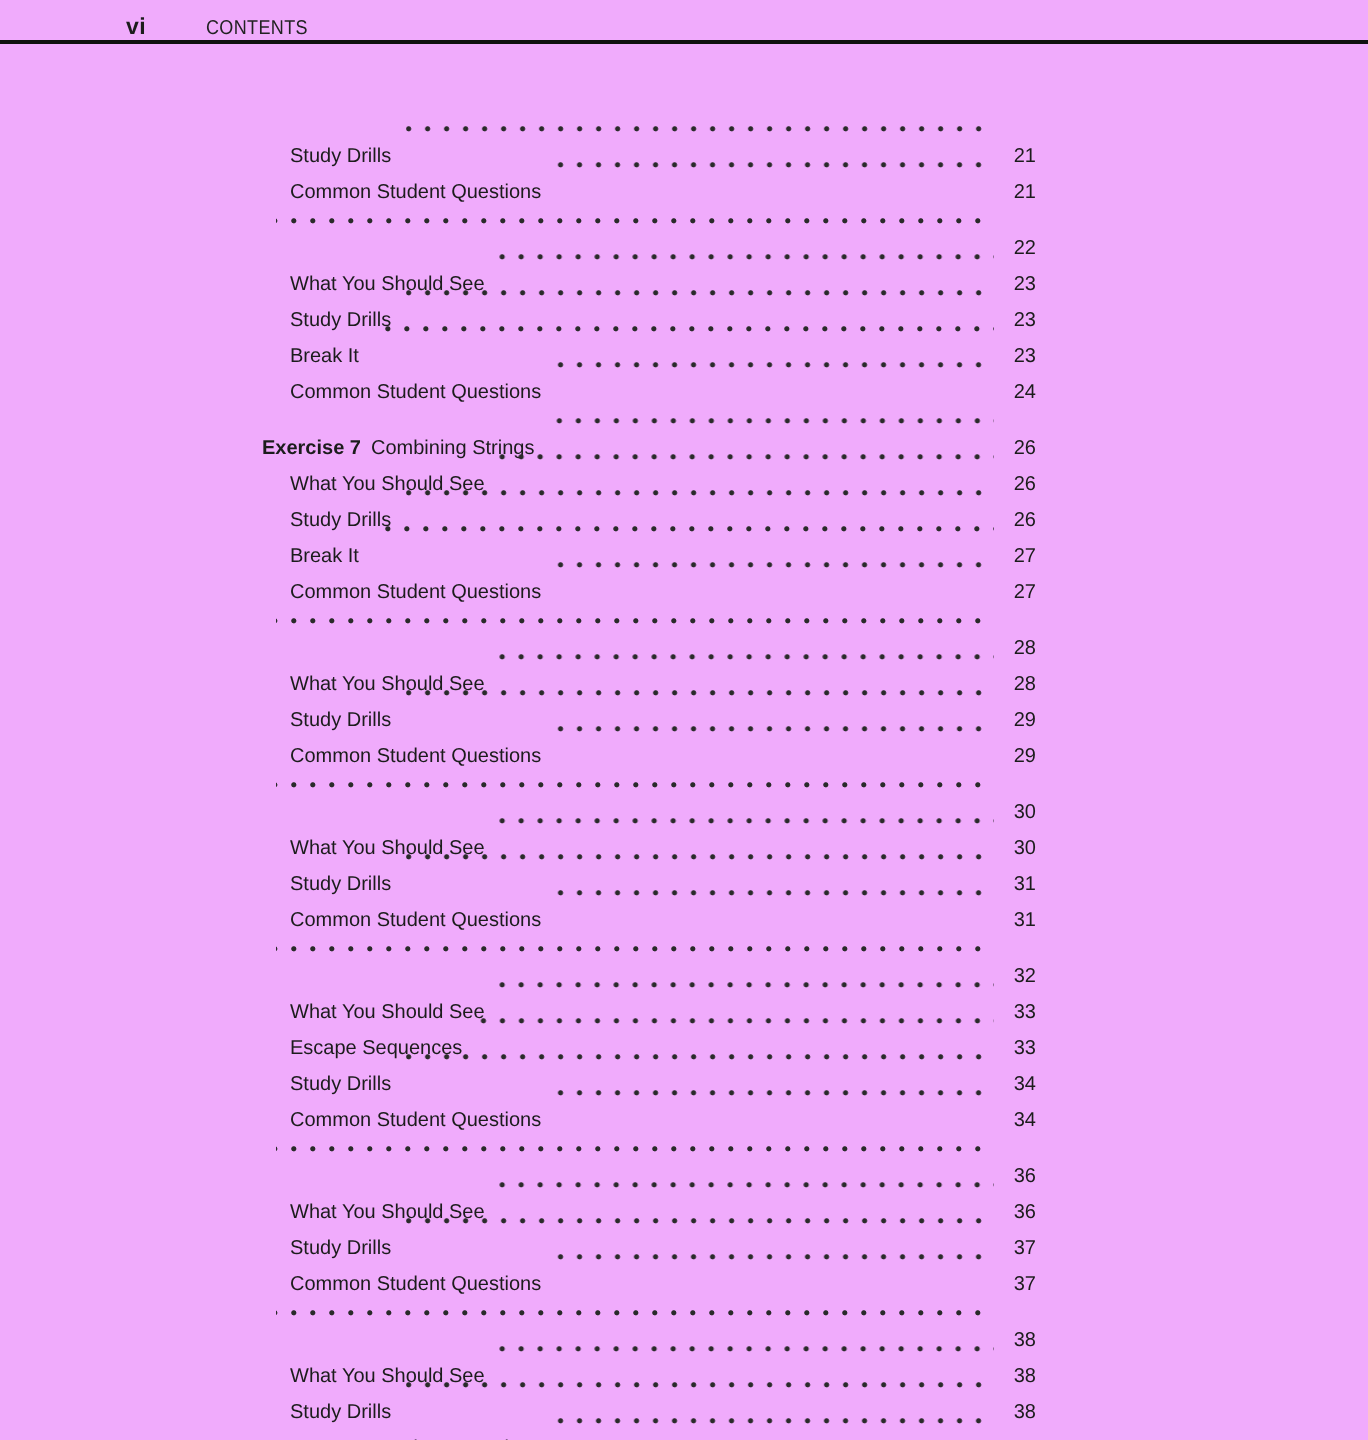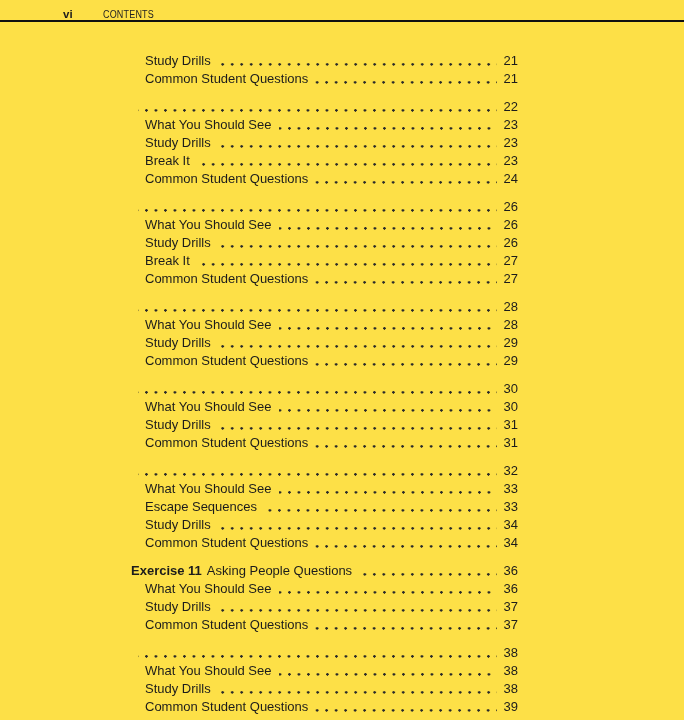--- a/index.html
+++ b/index.html
@@ -7,21 +7,21 @@
   body {
     background: #ffffff;
     font-family: "Liberation Sans", sans-serif;
     color: #1c1c1c;
     overflow: hidden;
   }
   .page {
     position: relative;
     width: 684px;
     height: 720px;
-    background: #fde047;
+    background: #f0abfc;
   }
   .running-head {
     position: absolute;
     top: 4px;
     left: 63px;
     white-space: nowrap;
   }
   .folio {
     font-weight: bold;
     font-size: 11.5px;
@@ -50,40 +50,41 @@
     left: 131px;
     width: 387px;
   }
   .toc-section { margin-bottom: 10px; }
   .toc-section:last-child { margin-bottom: 0; }
   .toc-row {
     display: flex;
     align-items: baseline;
     height: 18px;
     line-height: 18px;
-    font-size: 13px;
+    font-size: 10px;
     white-space: nowrap;
   }
   .toc-row.subitem { padding-left: 14px; }
   .label { flex: 0 0 auto; }
   .exnum { font-weight: bold; margin-right: 5px; }
   .leader {
     flex: 1 1 auto;
     align-self: flex-end;
     height: 3px;
     margin: 0 7px 4px 7px;
     background-image: radial-gradient(circle at 1.4px 1.4px, #2a2a2a 1.05px, rgba(0,0,0,0) 1.5px);
     background-size: 9.5px 3px;
     background-repeat: repeat-x;
     background-position: right bottom;
   }
   .page-num {
     flex: 0 0 auto;
     min-width: 14px;
     text-align: right;
+    margin-top: 18px;
   }
 </style>
 </head>
 <body>
 
 <div class="page">
   <header class="running-head">
     <span class="folio">vi</span>
     <span class="running-title">CONTENTS</span>
   </header>
@@ -122,20 +123,21 @@
           <span class="page-num">23</span>
         </div>
         <div class="toc-row subitem">
           <span class="label"><span>Common Student Questions</span></span>
           <span class="leader"></span>
           <span class="page-num">24</span>
         </div>
       </section>
       <section class="toc-section">
         <div class="toc-row exercise">
+          <span class="label"><span class="exnum">Exercise 7</span><span>Combining Strings</span></span>
           <span class="leader"></span>
           <span class="page-num">26</span>
         </div>
         <div class="toc-row subitem">
           <span class="label"><span>What You Should See</span></span>
           <span class="leader"></span>
           <span class="page-num">26</span>
         </div>
         <div class="toc-row subitem">
           <span class="label"><span>Study Drills</span></span>
@@ -216,21 +218,20 @@
           <span class="page-num">34</span>
         </div>
         <div class="toc-row subitem">
           <span class="label"><span>Common Student Questions</span></span>
           <span class="leader"></span>
           <span class="page-num">34</span>
         </div>
       </section>
       <section class="toc-section">
         <div class="toc-row exercise">
-          <span class="label"><span class="exnum">Exercise 11</span><span>Asking People Questions</span></span>
           <span class="leader"></span>
           <span class="page-num">36</span>
         </div>
         <div class="toc-row subitem">
           <span class="label"><span>What You Should See</span></span>
           <span class="leader"></span>
           <span class="page-num">36</span>
         </div>
         <div class="toc-row subitem">
           <span class="label"><span>Study Drills</span></span>

